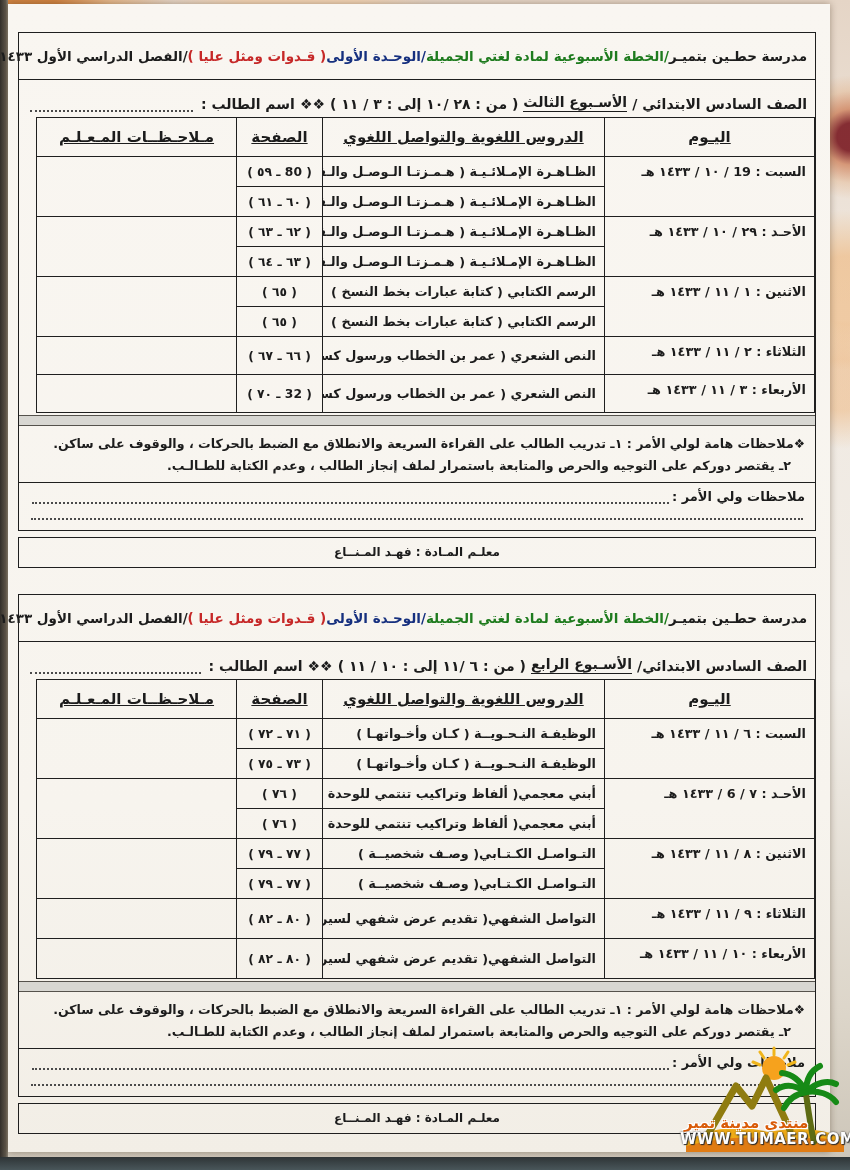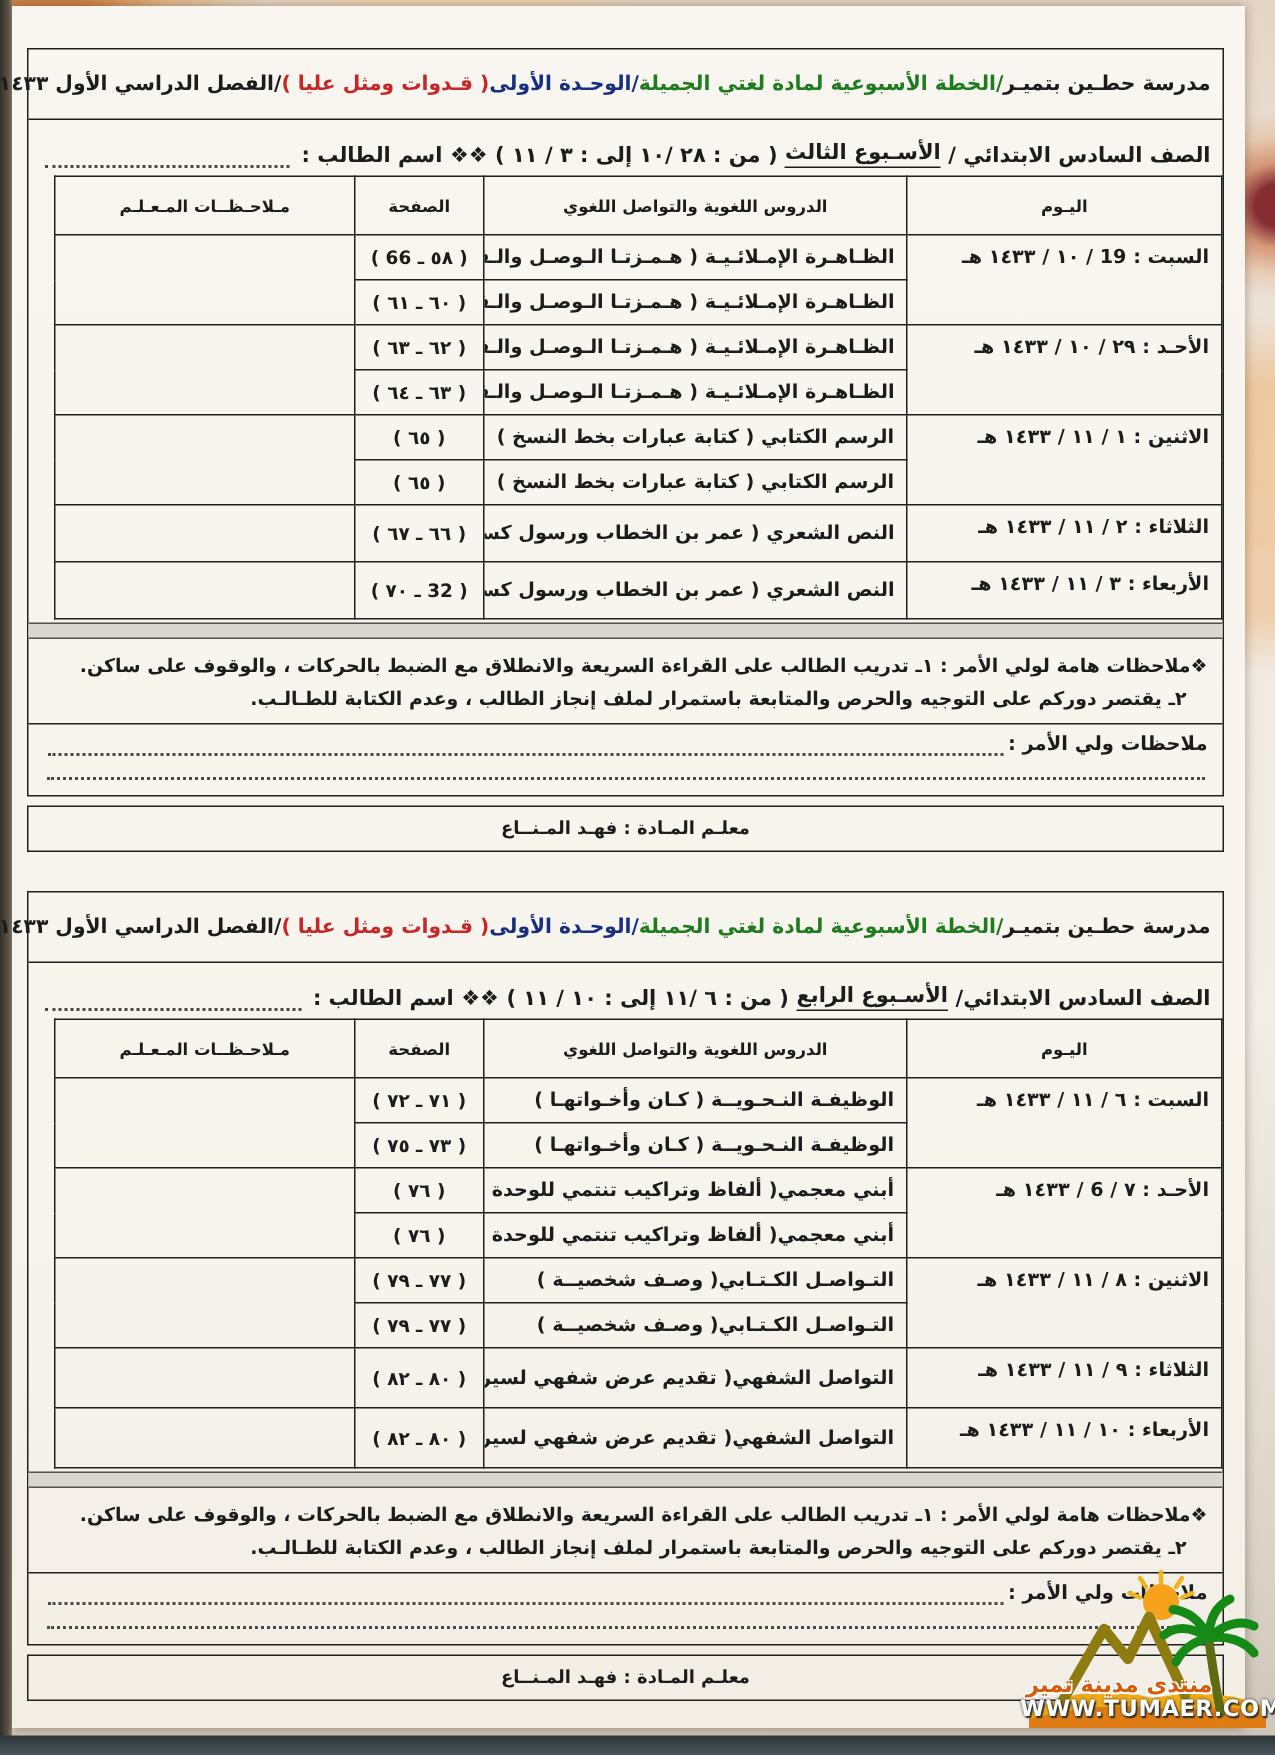--- a/index.html
+++ b/index.html
@@ -42,21 +42,21 @@
     height:32px;display:flex;align-items:flex-end;gap:5px;
     padding:0 8px 5px 8px;font-weight:bold;font-size:14px;white-space:nowrap;
   }
   .wk-underline{border-bottom:1.6px solid #1c1c1c;padding-bottom:1px;}
   .leader{flex:1 1 auto;min-width:20px;border-bottom:2px dotted #4a4a4a;height:13px;margin:0 3px;}
   table.wk-table{
     border-collapse:collapse;width:778px;margin-left:20px;table-layout:fixed;
   }
   table.wk-table th, table.wk-table td{border:1px solid #1f1f1f;}
   table.wk-table{border:1.5px solid #1f1f1f;}
-  th{font-size:11px;font-weight:bold;height:34px;padding:2px 1px;}
+  th{font-size:15px;font-weight:bold;height:34px;padding:2px 1px;text-decoration:underline;}
   col.c-day{width:210px;} col.c-lesson{width:282px;} col.c-page{width:86px;} col.c-notes{width:200px;}
   td{font-weight:bold;font-size:12.8px;}
   tr.sub{height:30px;}
   tr.single{height:38px;}
   .sheet-2 tr.single{height:40px;}
   td.day-cell{vertical-align:top;padding:7px 8px 0 2px;text-align:right;white-space:nowrap;}
   td.lesson-cell{text-align:right;padding:2px 8px 2px 2px;white-space:nowrap;overflow:hidden;}
   td.page-cell{text-align:center;padding:2px 2px;font-size:12.3px;white-space:nowrap;}
   td.mnotes-cell{background:transparent;}
   .band{height:9px;margin:2px 0;background:#d8d7d2;border-top:1px solid #55524c;border-bottom:1px solid #55524c;}
@@ -125,21 +125,21 @@
           <th>اليـوم</th>
           <th>الدروس اللغوية والتواصل اللغوي</th>
           <th>الصفحة</th>
           <th>مـلاحـظــات المـعـلـم</th>
         </tr>
       </thead>
       <tbody>
           <tr class="sub">
             <td class="day-cell" rowspan="2">السبت : 19 / ١٠ / ١٤٣٣ هـ</td>
             <td class="lesson-cell">الظـاهـرة الإمـلائـيـة ( هـمـزتـا الـوصـل والـقـطـع )</td>
-            <td class="page-cell">( ٥٨ ـ 66 )</td>
+            <td class="page-cell">( 80 ـ ٥٩ )</td>
             <td class="mnotes-cell" rowspan="2"></td>
           </tr>
           <tr class="sub">
             <td class="lesson-cell">الظـاهـرة الإمـلائـيـة ( هـمـزتـا الـوصـل والـقـطـع )</td>
             <td class="page-cell">( ٦٠ ـ ٦١ )</td>
           </tr>
           <tr class="sub">
             <td class="day-cell" rowspan="2">الأحـد : ٢٩ / ١٠ / ١٤٣٣ هـ</td>
             <td class="lesson-cell">الظـاهـرة الإمـلائـيـة ( هـمـزتـا الـوصـل والـقـطـع )</td>
             <td class="page-cell">( ٦٢ ـ ٦٣ )</td>

